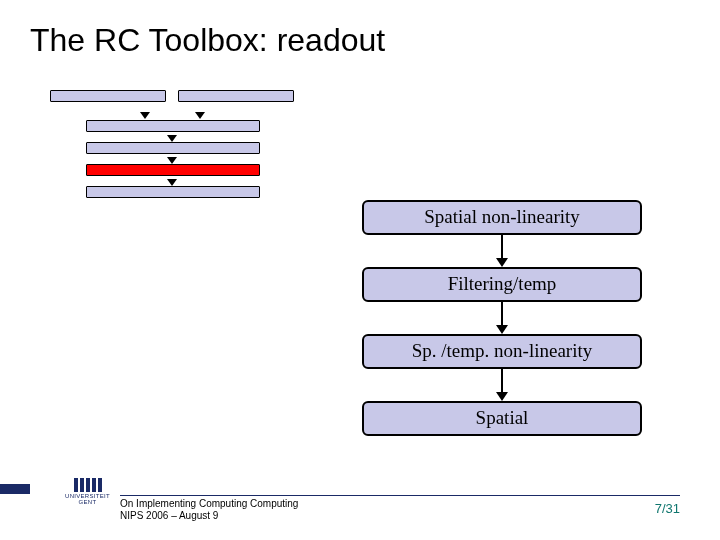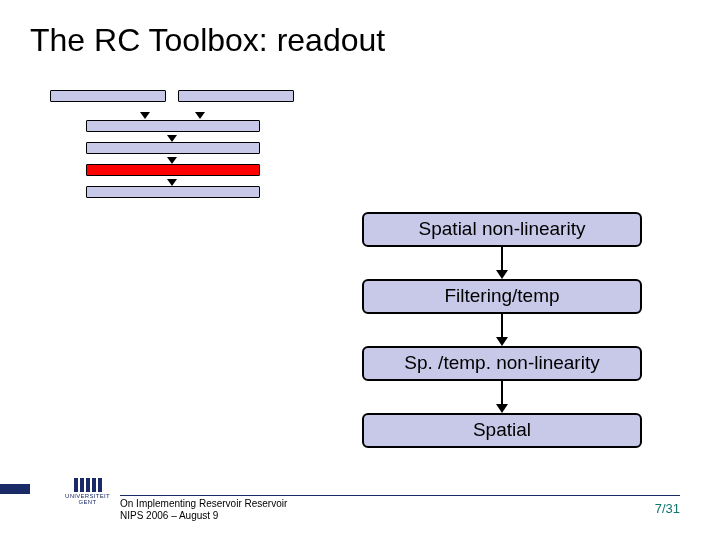--- a/index.html
+++ b/index.html
@@ -51,22 +51,23 @@
     height: 0;
     border-left: 5px solid transparent;
     border-right: 5px solid transparent;
     border-top: 7px solid #000;
   }
 
   
   .boxcol {
     position: absolute;
     left: 362px;
-    top: 212px;
+    top: 200px;
     width: 280px;
+    font-family: Liberation Serif, serif;
   }
   .lbox {
     width: 280px;
     box-sizing: border-box;
     background: #c8c8e8;
     border: 2px solid #000;
     border-radius: 6px;
     font-size: 19px;
     text-align: center;
     padding: 4px 0 5px 0;
@@ -210,19 +211,19 @@
           <div class="pillar"></div>
           <div class="pillar"></div>
         <div class="pillar"></div>
           <div class="pillar"></div>
       </div>
       <div>UNIVERSITEIT</div>
       <div>GENT</div>
     </div>
     <div class="hr"></div>
     <div class="footnote">
-      <div>On Implementing Reservoir Reservoir</div>
+      <div>On Implementing Computing Computing</div>
       <div>NIPS 2006 – August 9</div>
     </div>
     <div class="pagenum">7/31</div>
   </div>
 
 </div>
 
 </body></html>

